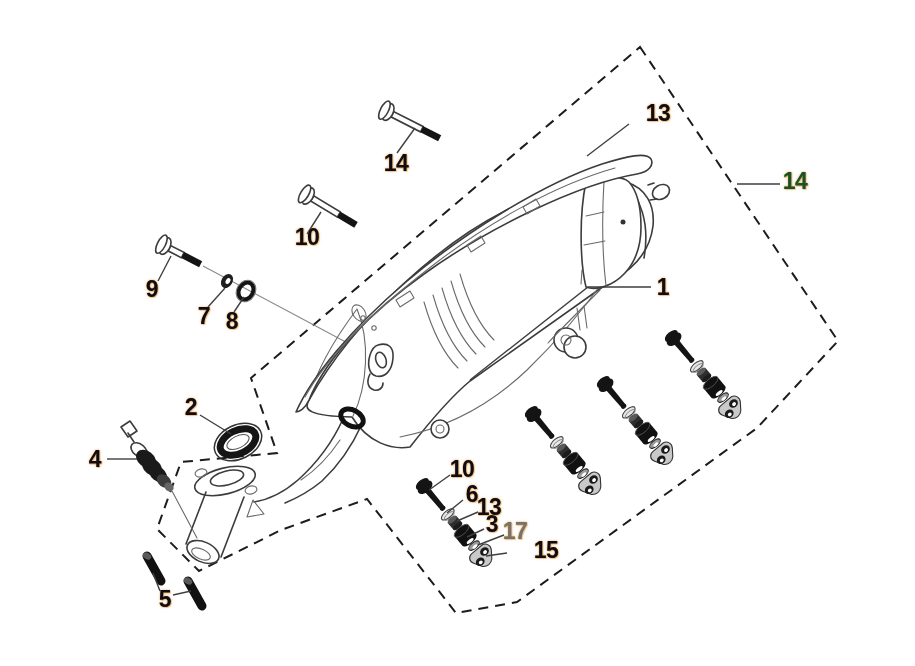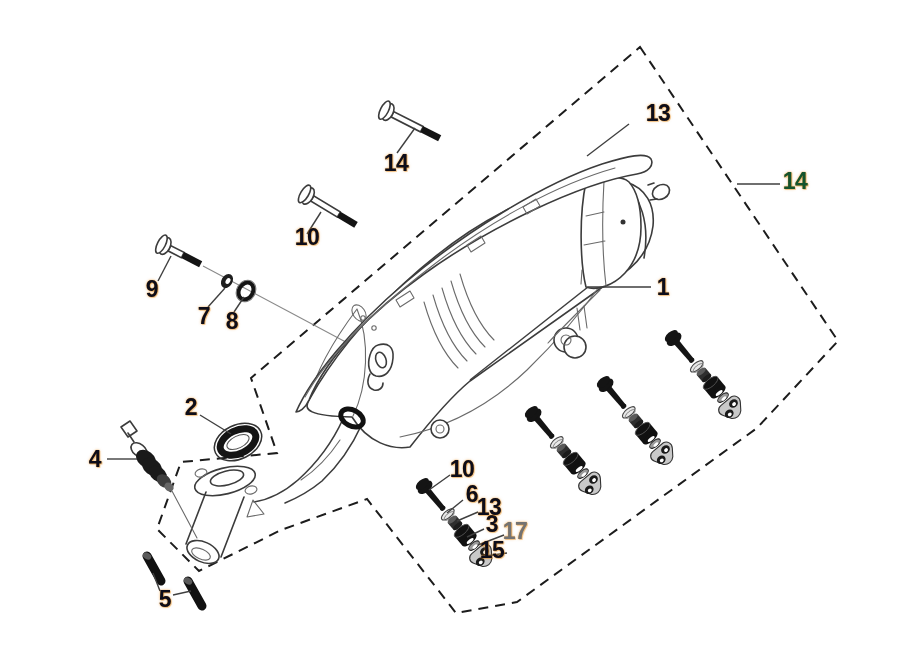--- a/index.html
+++ b/index.html
@@ -206,17 +206,17 @@
       <div class="part-label" style="left: 165px; top: 599px; color: rgb(13, 13, 26);">5</div>
       <div class="part-label" style="left: 472px; top: 494px; color: rgb(13, 13, 26);">6</div>
       <div class="part-label" style="left: 204px; top: 316px; color: rgb(13, 13, 26);">7</div>
       <div class="part-label" style="left: 232px; top: 321px; color: rgb(13, 13, 26);">8</div>
       <div class="part-label" style="left: 152px; top: 289px; color: rgb(13, 13, 26);">9</div>
       <div class="part-label" style="left: 307px; top: 237px; color: rgb(13, 13, 26);">10</div>
       <div class="part-label" style="left: 396px; top: 163px; color: rgb(13, 13, 26);">14</div>
       <div class="part-label" style="left: 462px; top: 469px; color: rgb(13, 13, 26);">10</div>
       <div class="part-label" style="left: 633px; top: 113px; color: rgb(13, 13, 26); margin-left: 25px;">13</div>
       <div class="part-label" style="left: 795px; top: 181px; color: #14532d;">14</div>
-      <div class="part-label" style="left: 492px; top: 550px; color: rgb(13, 13, 26);">15</div>
+      <div class="part-label" style="left: 546px; top: 550px; color: rgb(13, 13, 26);">15</div>
       <div class="part-label" style="left: 489px; top: 507px; color: rgb(13, 13, 26);">13</div>
       <div class="part-label" style="left: 515px; top: 531px; color: #737373;">17</div>
     </div>
 </div>
 
 </body></html>

